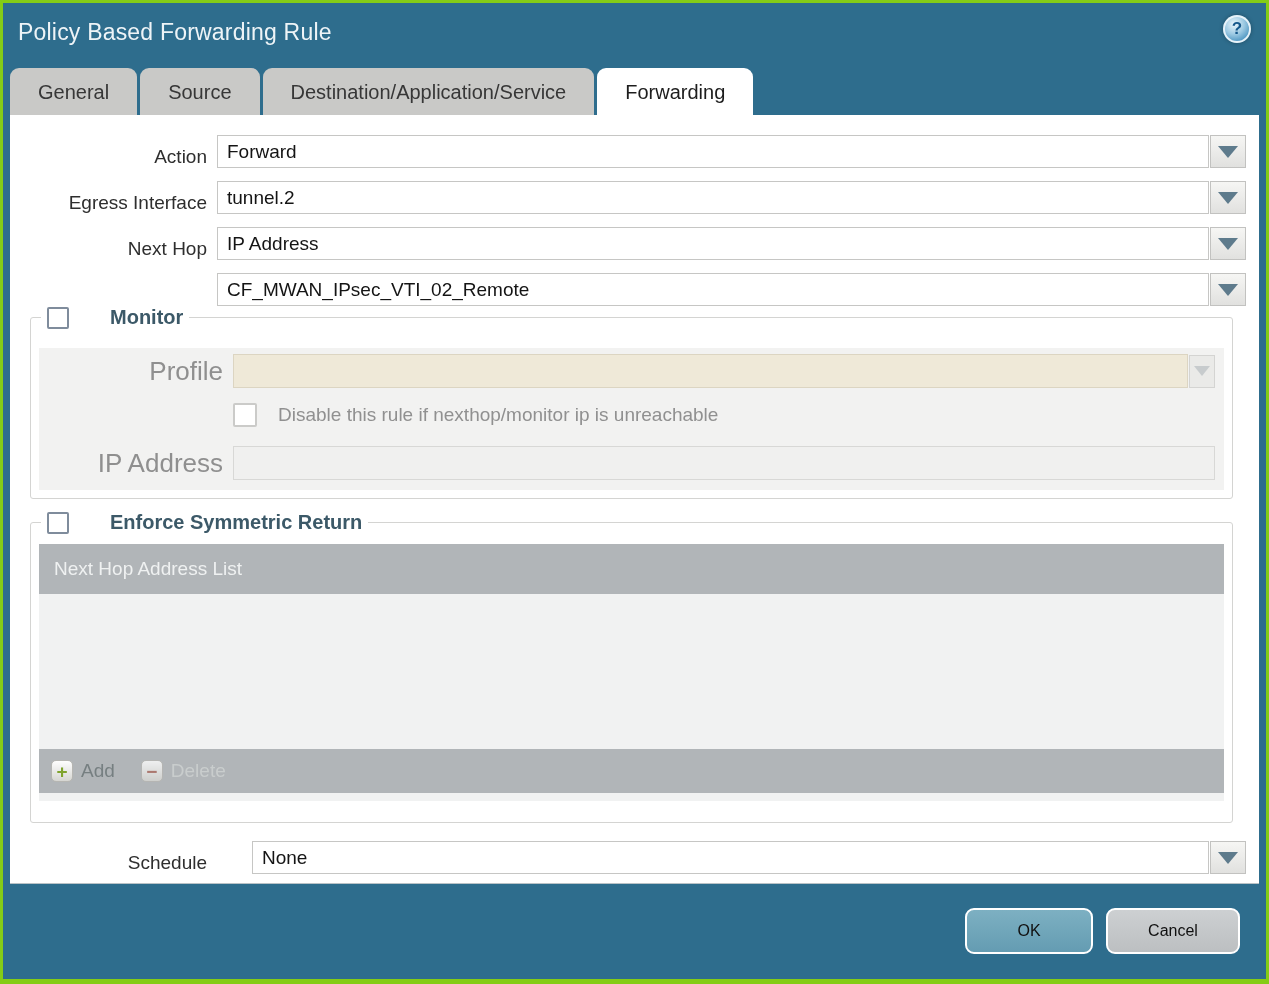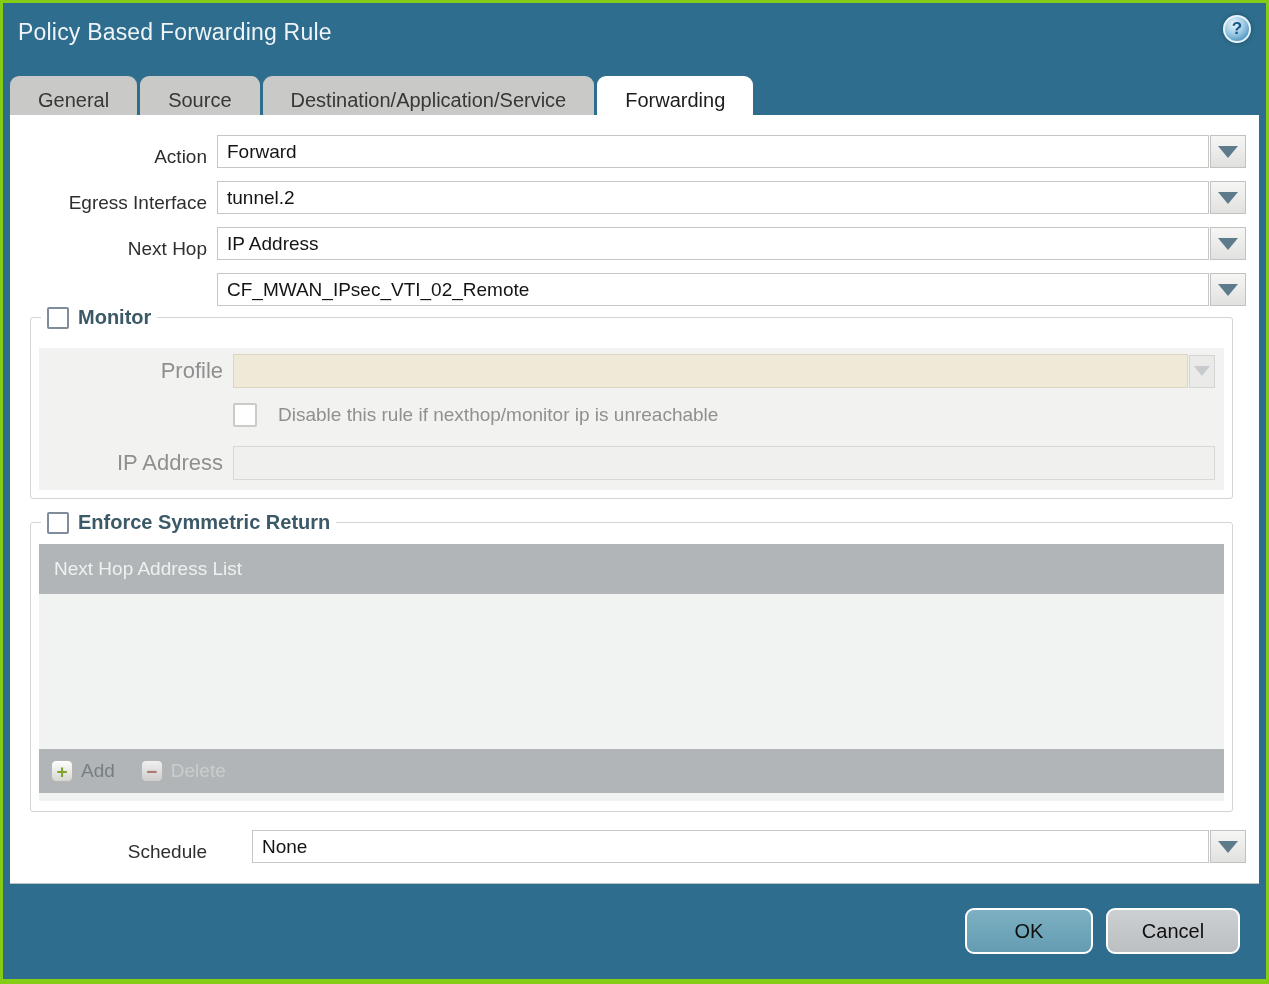--- a/index.html
+++ b/index.html
@@ -12,21 +12,21 @@
   .title{position:absolute;left:15px;top:16px;font-size:23px;color:#eef4f7;letter-spacing:0.2px;}
   .help-icon{position:absolute;right:15px;top:12px;width:28px;height:28px;border-radius:50%;
     background:radial-gradient(circle at 38% 30%, #eaf6fc, #9cc9e2 45%, #4e96c2 80%, #3d7fae);
     border:2px solid rgba(236,246,251,0.95);box-sizing:border-box;
     color:#15578a;font-weight:bold;font-size:17px;display:flex;align-items:center;justify-content:center;
     box-shadow:0 0 4px rgba(0,0,0,0.3);cursor:pointer;}
 
   
   .tabs{display:flex;gap:3px;margin-left:7px;height:47px;}
   .tab{background:#c9c9c7;border-radius:9px 9px 0 0;padding:0 28px;line-height:49px;
-    font-size:20px;color:#373737;cursor:pointer;white-space:nowrap;margin-top:8px;}
+    font-size:20px;color:#373737;cursor:pointer;white-space:nowrap;}
   .tab.active{background:#ffffff;color:#1d1d1d;text-align:right;}
 
   
   .content{margin:0 7px;background:#ffffff;height:769px;box-sizing:border-box;
     padding:20px 13px 0 0;border-bottom:1px solid #b9c2c6;}
 
   
   .row{display:flex;align-items:flex-end;margin-bottom:13px;}
   .row.last{margin-bottom:0;}
   .row-label{width:197px;text-align:right;padding-right:10px;font-size:19px;color:#2e2e2e;flex:none;}
@@ -35,29 +35,29 @@
     font-family:inherit;font-size:19px;color:#141414;padding:0 9px;outline:none;background:#fff;min-width:0;}
   .dd-btn{width:36px;height:33px;box-sizing:border-box;margin-left:1px;border:1px solid #c2c2c0;
     background:linear-gradient(#f6f6f4,#e1e1df);display:flex;align-items:center;justify-content:center;cursor:pointer;flex:none;}
   .arrow{width:0;height:0;border-left:10px solid transparent;border-right:10px solid transparent;
     border-top:12px solid #5e7b8c;}
   .dd-btn.disabled{width:26px;background:#eaeae8;border-color:#d4d4d2;cursor:default;}
   .dd-btn.disabled .arrow{border-top-color:#c7cbcd;border-left-width:8px;border-right-width:8px;border-top-width:10px;}
 
   
   fieldset{border:1px solid #d4d4d2;border-radius:3px;margin:0 13px 0 20px;padding:0 8px 8px 8px;}
-  fieldset.enforce{margin-top:12px;padding-bottom:10px;}
+  fieldset.enforce{margin-top:12px;padding-bottom:21px;}
   legend{display:flex;align-items:center;gap:9px;padding:0 6px;margin-left:2px;}
-  .fs-title{font-size:20px;font-weight:bold;color:#3c5968;}
+  .fs-title{font-size:20px;font-weight:bold;color:#3c5968;margin-left:32px;}
   .checkbox{width:18px;height:18px;border:2px solid #7f8c9c;border-radius:2px;background:#fff;cursor:pointer;flex:none;}
   .checkbox.disabled{border-color:#cbcbc9;cursor:default;}
 
   .gray-panel{background:#f2f2f1;margin-top:19px;padding:6px 9px 10px 0;}
   .g-row{display:flex;align-items:center;}
-  .g-label{width:184px;text-align:right;padding-right:10px;font-size:22px;color:#8f8f8f;flex:none;}
+  .g-label{width:184px;text-align:right;padding-right:10px;font-size:26px;color:#8f8f8f;flex:none;}
   .g-input{flex:1;height:34px;box-sizing:border-box;border:1px solid #dcd5c2;background:#efe9d8;
     font-family:inherit;font-size:19px;color:#6b6b6b;padding:0 8px;outline:none;min-width:0;}
   .g-input.plain{background:#f0f0ef;border-color:#d8d8d6;}
   .chk-row{display:flex;align-items:center;gap:21px;margin:15px 0 19px 194px;}
   .checkbox.big{width:20px;height:20px;}
   .chk-text{font-size:19px;color:#909090;}
 
   
   .sr-table{margin-top:10px;border-radius:8px;}
   .sr-head{height:50px;background:#b1b5b8;display:flex;align-items:center;padding-left:15px;
@@ -74,21 +74,21 @@
   .minus{color:#aa6a5e;opacity:0.75;}
   .tool-label{font-size:19px;color:#767f81;}
   .tool-btn.disabled .tool-label{color:#c9cdcd;}
   .tool-btn.disabled .icon-sq{opacity:0.8;}
 
   .sched{margin-top:18px;gap:35px;}
 
   
   .btn-bar{display:flex;justify-content:flex-end;gap:13px;margin:24px 26px 0 0;}
   .btn{height:46px;box-sizing:border-box;border:2px solid #ffffff;border-radius:9px;
-    font-family:inherit;font-size:20px;color:#101010;display:flex;align-items:center;justify-content:center;cursor:pointer;}
+    font-family:inherit;font-size:16px;color:#101010;display:flex;align-items:center;justify-content:center;cursor:pointer;}
   .btn.ok{width:128px;background:linear-gradient(#7db0c2,#649cb2);}
   .btn.cancel{width:134px;background:linear-gradient(#cdd0d2,#bcbfc1);}
 </style>
 </head>
 <body>
 
 <div class="screen">
   <div class="window">
 
     <div class="titlebar">

